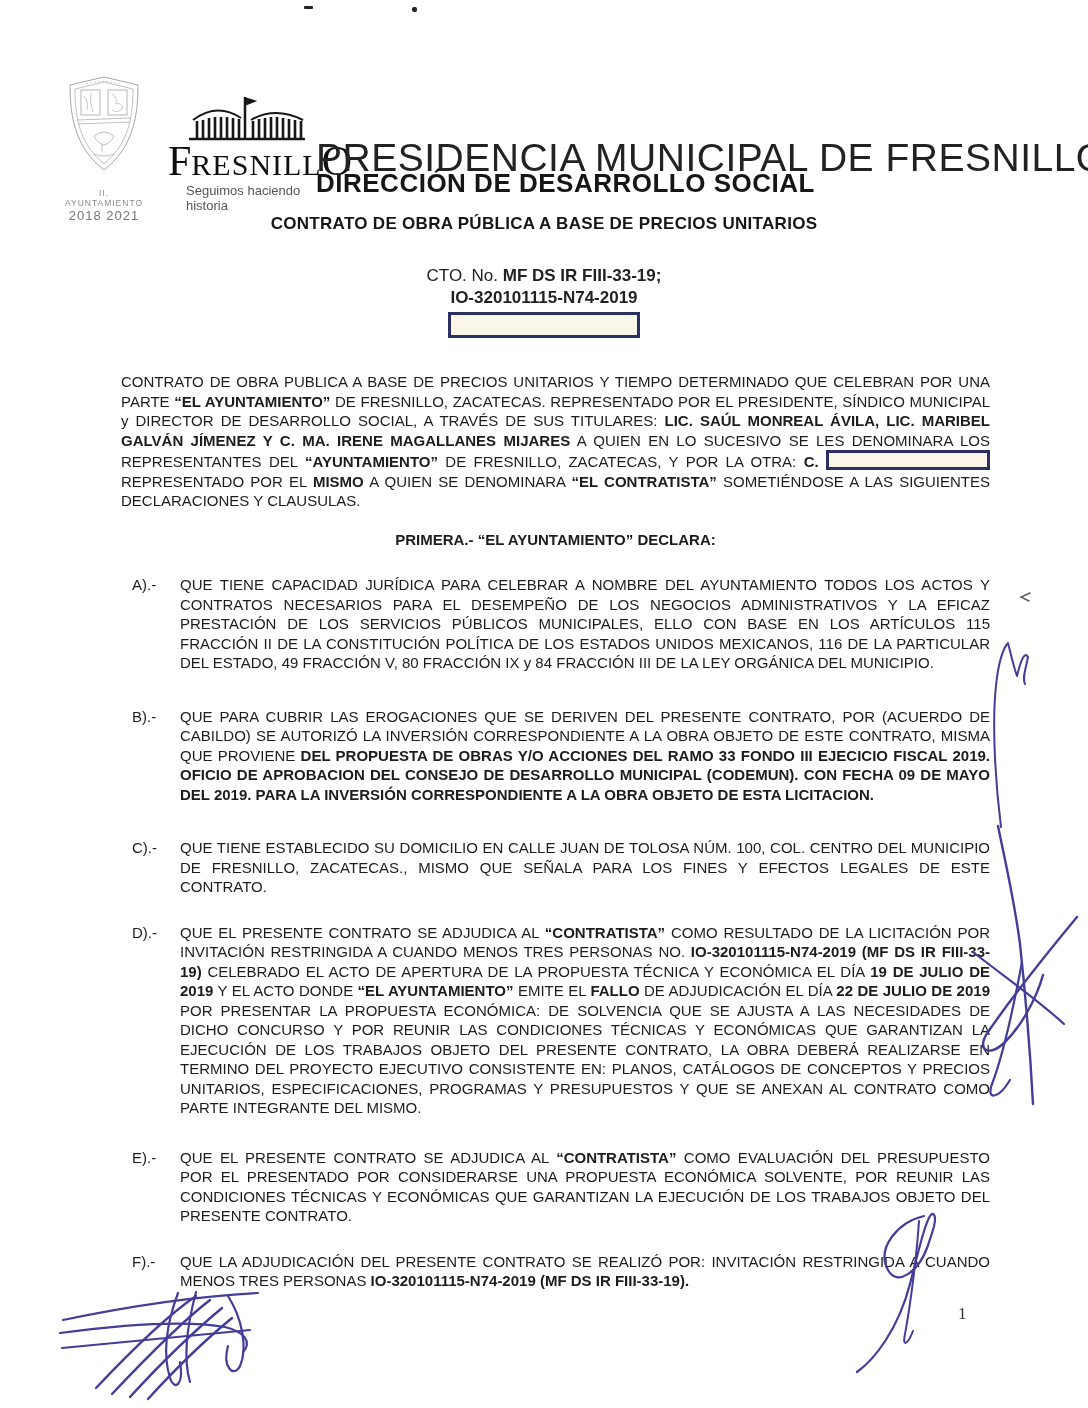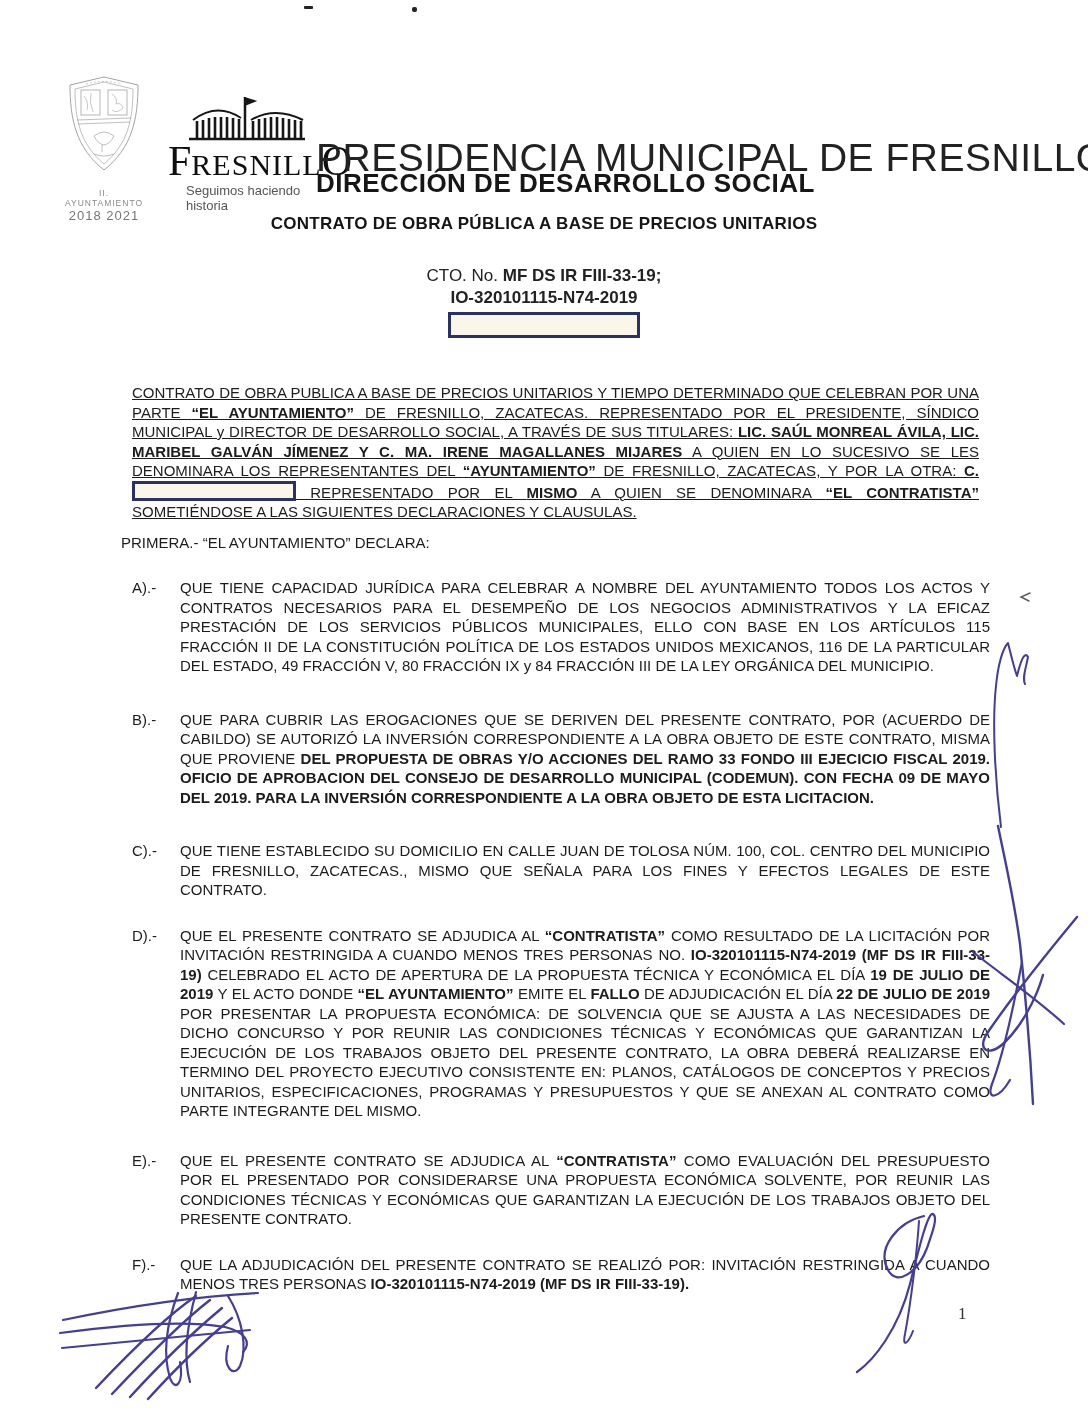--- a/index.html
+++ b/index.html
@@ -34,23 +34,23 @@
     border:3px solid var(--redaction-border);background:var(--redaction-fill);
   }
   .redact-inline{
     display:inline-block;width:158px;height:14px;
     border:3px solid var(--redaction-border);background:var(--redaction-fill);
     vertical-align:-3px;
   }
 
   
   .body-flow{position:absolute;left:121px;top:372px;width:869px;font-size:15px;line-height:19.5px;}
-  .intro{margin:11px;text-align:justify;text-decoration:underline;}
+  .intro{margin:0;text-align:justify;}
   .decl-title{margin-top:53px;text-align:center;font-weight:bold;letter-spacing:7px;font-size:15px;}
-  .primera{font-weight:normal;}
+  .primera{margin-top:19px;font-weight:bold;text-align:center;}
   .decl-list{margin:0;padding:0;list-style:none;}
   .decl-item{display:flex;margin-top:26px;}
   .decl-item.gap-lg{margin-top:34px;}
   .decl-item.gap-md{margin-top:30px;}
   .decl-label{flex:none;width:48px;margin-left:11px;}
   .decl-text{flex:1;text-align:justify;}
 
   
   .overlay{position:absolute;left:0;top:0;width:1088px;height:1408px;pointer-events:none;z-index:5;}
   .ink{fill:none;stroke:var(--ink-blue);stroke-linecap:round;stroke-linejoin:round;}

